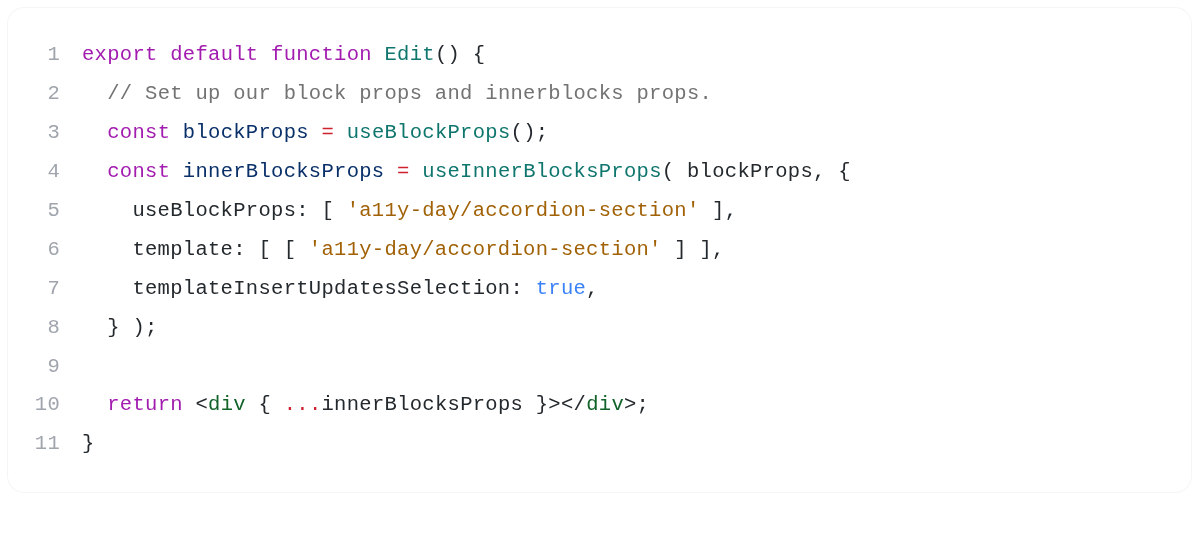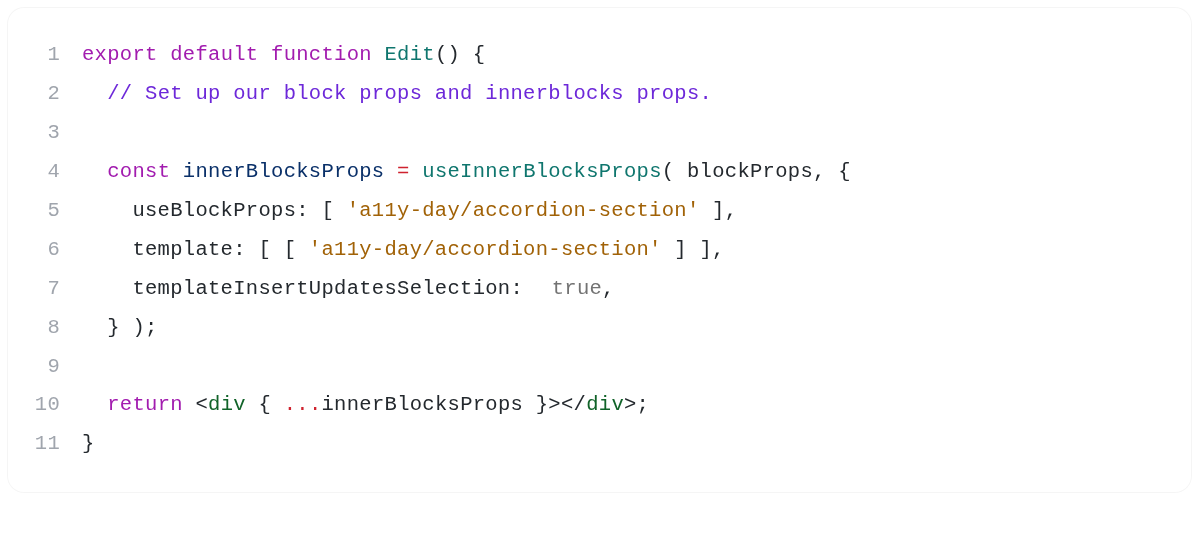--- a/index.html
+++ b/index.html
@@ -39,42 +39,43 @@
       white-space: pre;
       color: #24292e;
     }
     
     .tok-keyword { color: #a21caf; }
     .tok-function { color: #0f766e; }
     .tok-identifier { color: #0a3069; }
     .tok-default { color: #24292e; }
     .tok-paren { color: #24292e; }
     .tok-brace { color: #24292e; }
-    .tok-comment { color: #6d28d9; text-align: right; }
+    .tok-comment { color: #737373; text-align: right; }
     .tok-operator { color: #cf222e; }
     .tok-string { color: #a16207; }
-    .tok-bool { color: #737373; margin-left: 16px; }
+    .tok-bool { color: #3b82f6; }
     .tok-tag { color: #116329; }
     .tok-punct { color: #24292e; }
   </style>
 </head>
 <body>
 
 <div class="code-container">
   <div id="code-lines">
       <div class="code-line">
         <span class="line-number">1</span>
         <span class="code-content"><span class="tok-keyword">export</span><span class="tok-default"> </span><span class="tok-keyword">default</span><span class="tok-default"> </span><span class="tok-keyword">function</span><span class="tok-default"> </span><span class="tok-function">Edit</span><span class="tok-paren">()</span><span class="tok-default"> </span><span class="tok-brace">{</span></span>
       </div>
       <div class="code-line">
         <span class="line-number">2</span>
         <span class="code-content"><span class="tok-default">  </span><span class="tok-comment">// Set up our block props and innerblocks props.</span></span>
       </div>
       <div class="code-line">
         <span class="line-number">3</span>
+        <span class="code-content"><span class="tok-default">  </span><span class="tok-keyword">const</span><span class="tok-default"> </span><span class="tok-identifier">blockProps</span><span class="tok-default"> </span><span class="tok-operator">=</span><span class="tok-default"> </span><span class="tok-function">useBlockProps</span><span class="tok-paren">();</span></span>
       </div>
       <div class="code-line">
         <span class="line-number">4</span>
         <span class="code-content"><span class="tok-default">  </span><span class="tok-keyword">const</span><span class="tok-default"> </span><span class="tok-identifier">innerBlocksProps</span><span class="tok-default"> </span><span class="tok-operator">=</span><span class="tok-default"> </span><span class="tok-function">useInnerBlocksProps</span><span class="tok-paren">( </span><span class="tok-default">blockProps, </span><span class="tok-brace">{</span></span>
       </div>
       <div class="code-line">
         <span class="line-number">5</span>
         <span class="code-content"><span class="tok-default">    useBlockProps: [ </span><span class="tok-string">'a11y-day/accordion-section'</span><span class="tok-default"> ],</span></span>
       </div>
       <div class="code-line">

